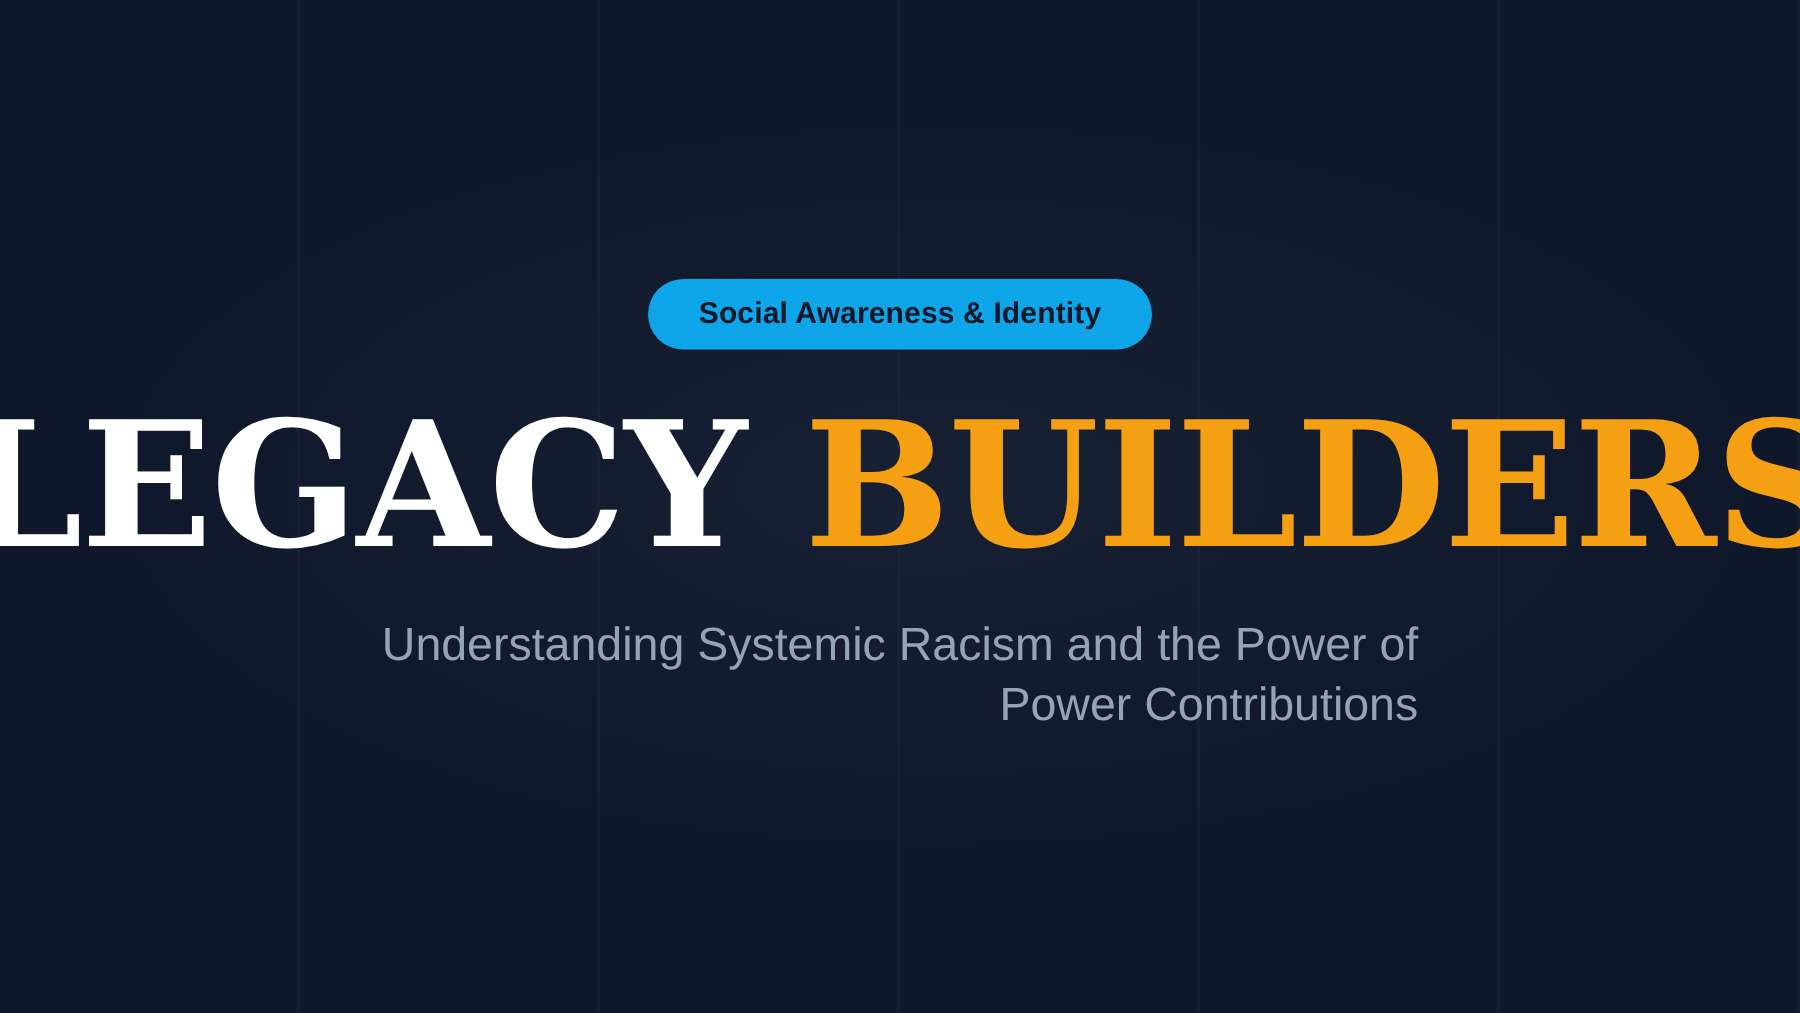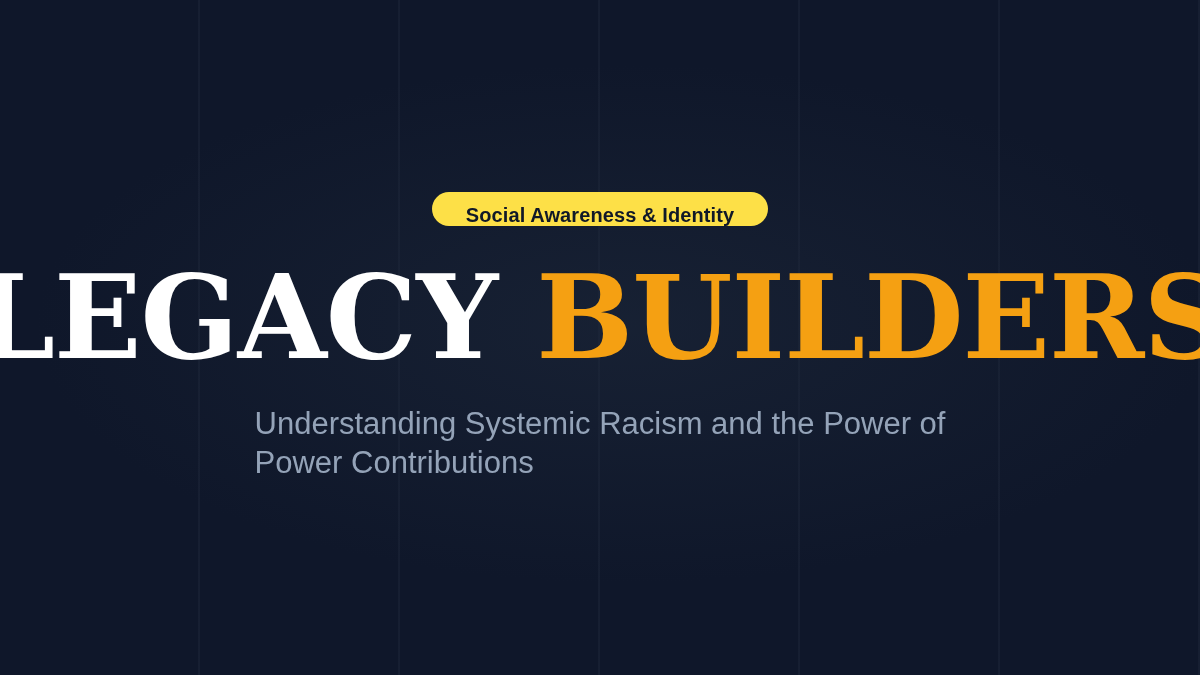--- a/index.html
+++ b/index.html
@@ -51,26 +51,26 @@
     inset: 0;
     display: flex;
     flex-direction: column;
     align-items: center;
     justify-content: center;
     z-index: 3;
   }
 
   #badge {
     display: inline-block;
-    background: #fde047;
+    background: #0ea5e9;
     color: #101828;
     font-size: 20px;
     font-weight: bold;
     letter-spacing: 0.1px;
-    padding: 13px 34px 1px 34px;
+    padding: 13px 34px 14px 34px;
     border-radius: 999px;
     line-height: 1;
     white-space: nowrap;
     margin-bottom: 36px;
   }
 
   #title {
     font-family: "DejaVu Serif", "Liberation Serif", serif;
     font-weight: bold;
     font-size: 116px;
@@ -83,21 +83,21 @@
   }
   .title-word-primary { color: #ffffff; }
   .title-word-accent  { color: #f5a012; }
 
   #subtitle {
     margin-top: 30px;
     color: #94a3b8;
     font-size: 31px;
     line-height: 1.28;
     font-weight: normal;
-    text-align: left;
+    text-align: right;
     max-width: 760px;
   }
   #subtitle .sub-line { display: block; }
 </style>
 </head>
 <body>
 
 <div id="slide">
 
   <div id="grid-overlay"></div>

